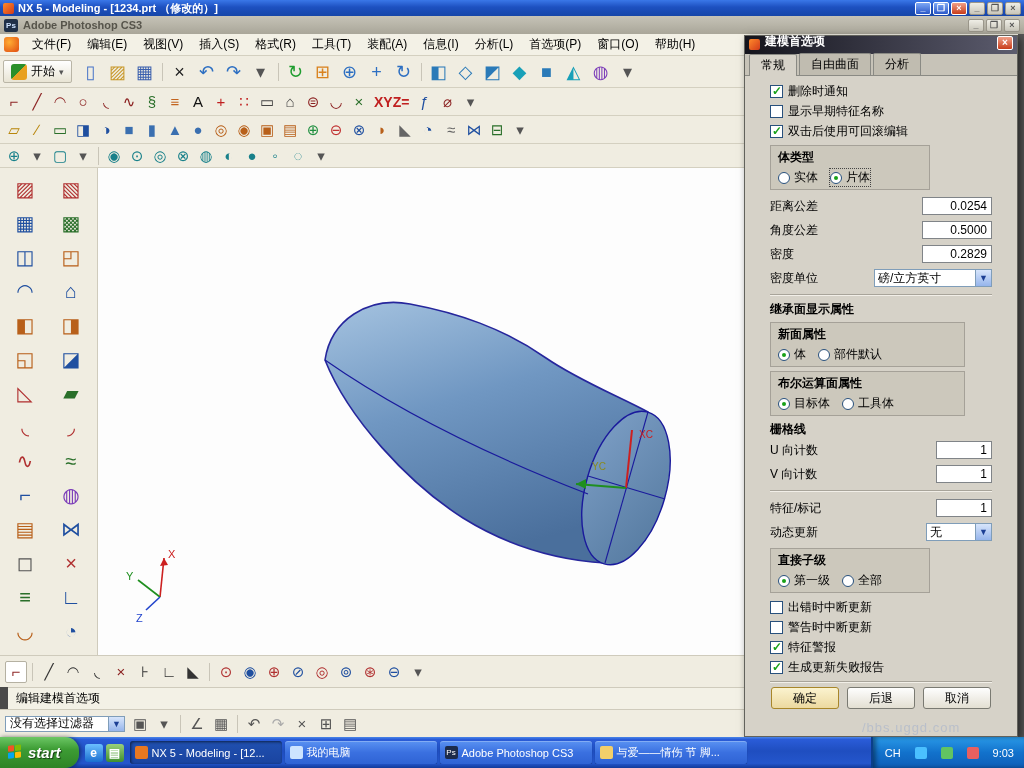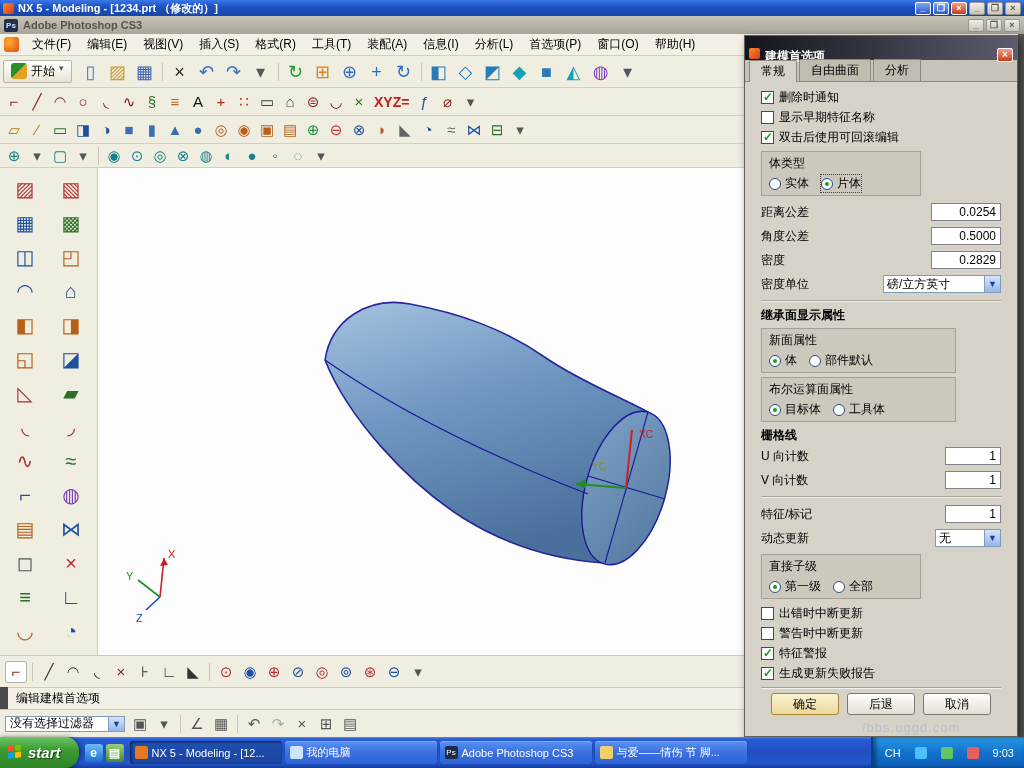--- a/index.html
+++ b/index.html
@@ -24,55 +24,55 @@
   .mitem{padding:2px 8px;white-space:nowrap}
   .tbar{position:absolute;left:0;width:1024px;background:#f0ede1;border-bottom:1px solid #d4d0c0;display:flex;align-items:center;padding:0 3px;gap:1px;z-index:5}
   #tbar1{top:56px;height:32px}
   #tbar2{top:88px;height:28px}
   #tbar3{top:116px;height:28px}
   #tbar4{top:144px;height:24px}
   .tbi{display:inline-flex;width:22px;height:22px;align-items:center;justify-content:center;font-size:15px;line-height:1;border-radius:2px;flex:none}
   #tbar1 .tbi{width:26px;height:26px;font-size:18px}
   .tbi.wide{width:auto;padding:0 3px;font-size:14px;font-weight:bold}
   .tsep{width:1px;height:18px;background:#c9c5b8;margin:0 3px;flex:none}
-  .start-tool{display:inline-flex;gap:4px;padding:2px 7px;border:1px solid #b9b5a6;border-radius:2px;background:linear-gradient(#ffffff,#e8e4d4);margin-right:5px;white-space:nowrap}
+  .start-tool{display:inline-flex;align-items:center;gap:4px;padding:2px 7px;border:1px solid #b9b5a6;border-radius:2px;background:linear-gradient(#ffffff,#e8e4d4);margin-right:5px;white-space:nowrap}
   .roles-icon{width:16px;height:16px;background:linear-gradient(135deg,#2a8f2a 0 50%,#e8a020 50%);border-radius:3px;flex:none}
 
   
   .sidebar{position:absolute;left:0;top:168px;width:98px;height:487px;background:#f0ede1;border-right:1px solid #cfcbbc;display:flex;flex-wrap:wrap;align-content:flex-start;padding:4px 2px;z-index:4}
   .sidebar .tbi{width:30px;height:30px;font-size:20px;margin:2px 8px}
   .viewport{position:absolute;left:98px;top:168px;width:926px;height:487px;background:#fdfdfd;z-index:3}
 
   
   .bottombar{position:absolute;left:0;top:655px;width:744px;height:32px;background:#f0ede1;border-top:1px solid #cfcbbc;display:flex;align-items:center;padding:0 5px;gap:2px;z-index:5}
   .bottombar .tbi[style*="background"]{border:1px solid #b5b1a2}
   .statusbar{position:absolute;left:8px;top:687px;width:1024px;height:22px;background:#f3f1e6;border-top:1px solid #cfcbbc;display:flex;align-items:center;padding:0 8px;z-index:5}
   .selbar{position:absolute;left:0;top:709px;width:1024px;height:28px;background:#f0ede1;border-top:1px solid #cfcbbc;display:flex;align-items:center;padding:0 5px;gap:4px;z-index:5}
   .combo{display:flex;width:120px;height:16px;background:#fff;border:1px solid #7f9db9;align-items:center}
   .combo .dtxt{flex:1;padding:0 4px;white-space:nowrap;overflow:hidden}
   .darr{width:16px;height:100%;background:linear-gradient(#d7e5fb,#96b5ec);border-left:1px solid #7f9db9;color:#1c3f94;font-size:9px;display:flex;align-items:center;justify-content:center;flex:none}
 
   
   .dlg{position:absolute;left:744px;top:35px;width:274px;height:702px;background:#d6d2c8;border:1px solid #62625c;box-shadow:3px 3px 8px rgba(0,0,0,.55);z-index:50}
-  .dlg-title{height:18px;background:linear-gradient(90deg,#14141c,#5c5c6e);color:#fff;font-weight:bold;display:flex;align-items:flex-start;gap:5px;padding:12px 4px}
+  .dlg-title{height:18px;background:linear-gradient(90deg,#14141c,#5c5c6e);color:#fff;font-weight:bold;display:flex;align-items:flex-end;gap:5px;padding:4px 4px}
   .dlg-ico{width:11px;height:11px;background:linear-gradient(135deg,#ff8a2a,#d23a1a);border-radius:2px;flex:none}
   .dlg-title-text{flex:1}
   .dlg-x{width:16px;height:14px;background:linear-gradient(#f0a088,#c83c1a);border:1px solid #fff;border-radius:2px;color:#fff;font-size:10px;line-height:12px;text-align:center;font-weight:bold}
   .tabs{height:22px;background:#c7c3b8;border-bottom:1px solid #8a8a84;display:flex;align-items:flex-end;padding:2px 4px 0}
   .tab{padding:2px 11px;border:1px solid #8a8a84;border-bottom:none;background:#c0bcb0;margin-right:2px;border-radius:2px 2px 0 0}
   .tab.active{background:#d6d2c8;position:relative;top:1px}
-  .dlg-body{height:660px;overflow:hidden;padding:5px 16px}
+  .dlg-body{height:660px;overflow:hidden;padding:5px 25px}
   .crow{height:20px;display:flex;align-items:center}
   .cb{width:13px;height:13px;background:#fff;border:1px solid #28507c;display:inline-block;margin-right:5px;position:relative;flex:none}
   .cb.on::after{content:"\2713";color:#18a118;font-weight:bold;font-size:12px;position:absolute;left:1px;top:-2px}
   .rb{width:12px;height:12px;border-radius:50%;background:#fff;border:1px solid #28507c;display:inline-block;margin-right:4px;position:relative;flex:none}
   .rb.on::after{content:"";position:absolute;left:3px;top:3px;width:4px;height:4px;border-radius:50%;background:#18a118}
   .group{background:#ccc8bc;border:1px solid #a5a198;padding:3px 7px;margin:4px 0}
   .g160{width:160px}.g195{width:195px}
-  .gtitle{font-weight:normal;margin-bottom:3px}
+  .gtitle{font-weight:bold;margin-bottom:3px}
   .gopts{display:flex;gap:12px;align-items:center}
   .ropt{display:flex;align-items:center;white-space:nowrap}
   .ropt.focus{outline:1px dotted #444}
   .frow{height:24px;display:flex;align-items:center}
   .frow .lbl{flex:1}
   .vbox{background:#fff;border:1px solid #808488;height:18px;line-height:17px;text-align:right;padding:0 4px}
   .w70{width:70px}.w56{width:56px}
   .drop{display:flex;background:#fff;border:1px solid #7f9db9;height:18px;align-items:center}
   .drop .dtxt{flex:1;padding:0 3px;white-space:nowrap}
   .w118{width:118px}.w66{width:66px}

